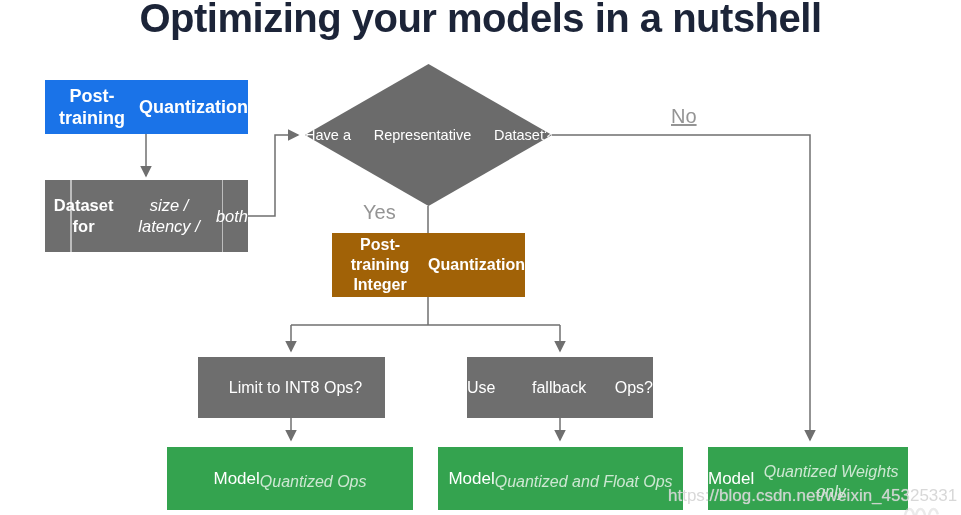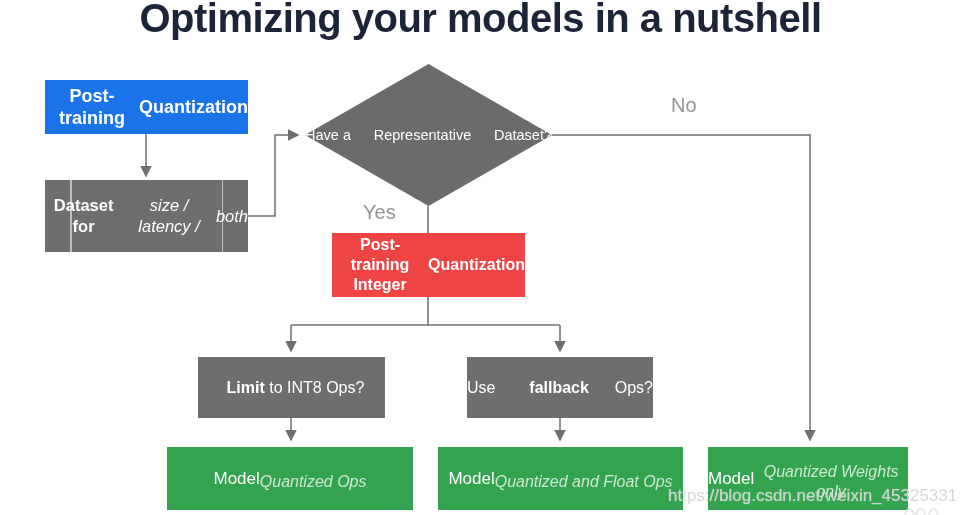--- a/index.html
+++ b/index.html
@@ -25,35 +25,35 @@
   }
   .optimize-box::before{left:25px;}
   .optimize-box::after{right:25px;}
   .optimize-box .b{font-weight:700;}
   .optimize-box .i{font-style:italic;}
   .diamond{
     left:305px;top:64px;width:247px;height:142px;background:#6b6b6b;
     clip-path:polygon(50% 0,100% 50%,50% 100%,0 50%);
     font-size:14.5px;line-height:1.4;justify-content:space-between;
   }
-  .orange-box{left:332px;top:233px;width:193px;height:64px;background:#ef4444;font-size:16px;font-weight:700;}
+  .orange-box{left:332px;top:233px;width:193px;height:64px;background:#a16207;font-size:16px;font-weight:700;}
   .gray-q{background:#6e6e6e;font-size:16px;height:61px;top:357px;flex-direction:row;gap:0;}
-  .gray-q .b{font-weight:700;padding-left:8px;}
+  .gray-q .b{font-weight:400;padding-left:8px;}
   .gray-q1{left:198px;width:187px;}
   .gray-q2{left:467px;width:186px;justify-content:space-between;}
   .green-box{top:447px;height:63px;background:#34a34f;font-size:17px;}
   .green-box .sub{font-style:italic;font-size:16px;color:#cde7d2;margin-top:7px;}
   .green1{left:167px;width:246px;}
   .green2{left:438px;width:245px;}
   .green3{left:708px;width:200px;}
   .edge-label{
     position:absolute;z-index:2;color:#949494;font-size:20px;
   }
   .yes-label{left:363px;top:201px;}
-  .no-label{left:671px;top:94px;}
+  .no-label{left:671px;top:105px;text-decoration:underline;}
   .watermark{
     position:absolute;z-index:5;left:668px;top:486px;
     font-size:17px;color:#d6d6d6;opacity:0.95;white-space:nowrap;
     text-shadow:0 0 1px rgba(255,255,255,0.6);
   }
   .wm-logo{position:absolute;z-index:5;left:903px;top:503px;opacity:0.55;}
   .ws{white-space:pre;}
 </style>
 </head>
 <body>

